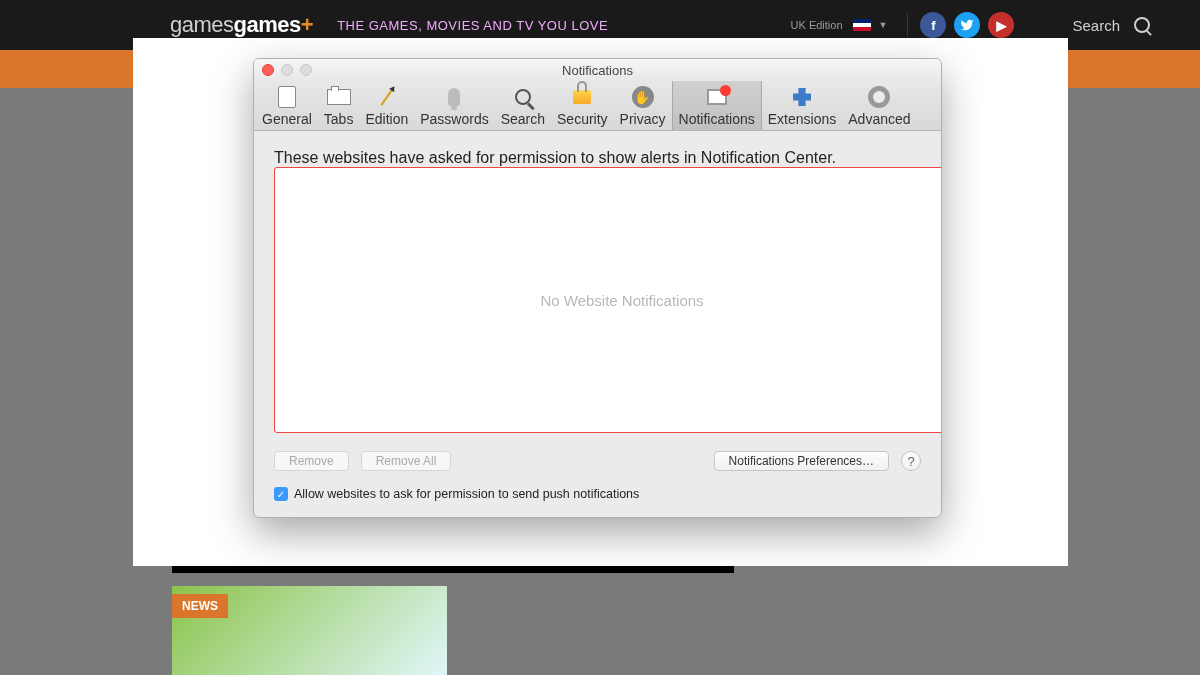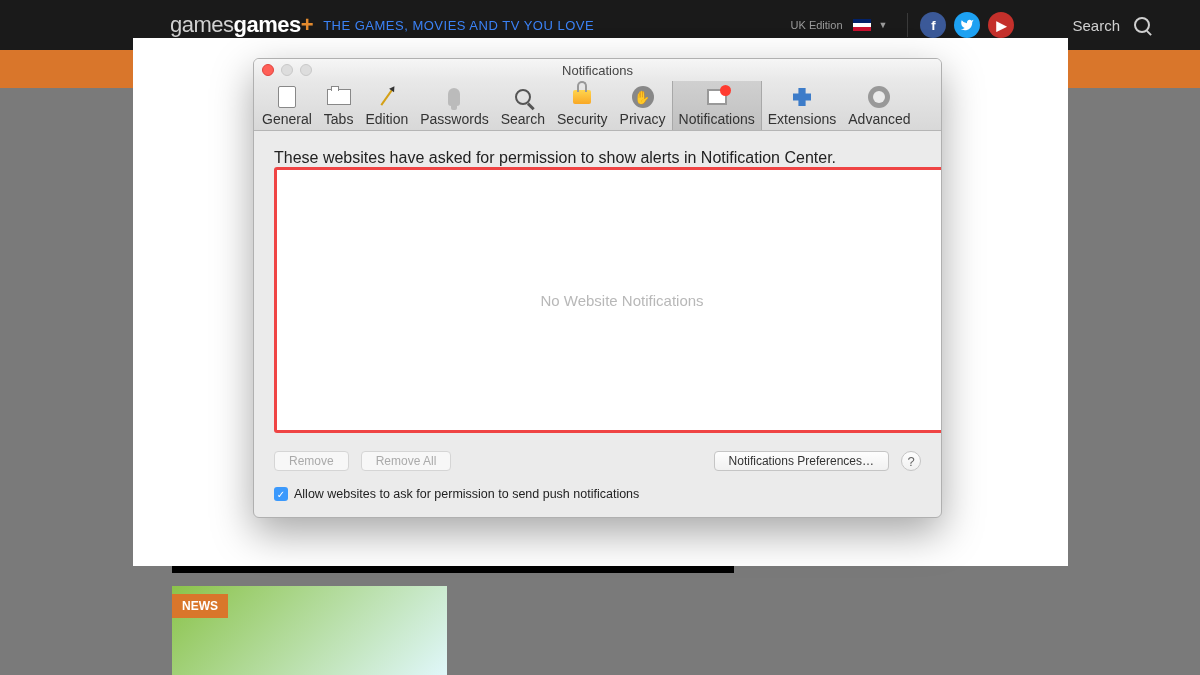--- a/index.html
+++ b/index.html
@@ -3,21 +3,21 @@
 <meta charset="utf-8">
 <style>
 * { margin: 0; padding: 0; box-sizing: border-box; font-family: -apple-system, BlinkMacSystemFont, "Helvetica Neue", Arial, sans-serif; }
 body { width: 1200px; height: 675px; background: #7a7a7a; overflow: hidden; position: relative; }
 
 
 .topbar { height: 50px; background: #1a1a1a; display: flex; align-items: center; padding: 0 50px 0 170px; }
 .logo { font-size: 22px; font-weight: 300; color: #d0d0d0; letter-spacing: -0.5px; }
 .logo b { font-weight: 600; color: #fff; }
 .plus { color: #e38a2e; font-weight: 700; font-size: 22px; }
-.tagline { color: #3b82f6; font-size: 13px; letter-spacing: 0.5px; margin-left: 10px; font-weight: 400; }
+.tagline { color: #f0abfc; font-size: 13px; letter-spacing: 0.5px; margin-left: 24px; font-weight: 400; }
 .top-right { margin-left: auto; display: flex; align-items: center; gap: 8px; }
 .edition { color: #9a9a9a; font-size: 11px; margin-right: 2px; }
 .flag { width: 18px; height: 12px; background: linear-gradient(#012169 33%, #fff 33% 66%, #c8102e 66%); display: inline-block; }
 .caret { color: #9a9a9a; font-size: 9px; margin-right: 8px; }
 .divider { width: 1px; height: 24px; background: #3a3a3a; margin: 0 4px; }
 .social { width: 26px; height: 26px; border-radius: 50%; display: flex; align-items: center; justify-content: center; color: #fff; font-size: 13px; font-weight: bold; }
 .fb { background: #3b5998; } .tw { background: #1da1f2; } .yt { background: #c4302b; }
 .search-lbl { color: #d0d0d0; font-size: 15px; margin-left: 50px; }
 .search-icn { width: 16px; height: 16px; border: 2px solid #d0d0d0; border-radius: 50%; position: relative; margin-left: 6px; }
 .search-icn::after { content: ''; position: absolute; width: 6px; height: 2px; background: #d0d0d0; bottom: -3px; right: -4px; transform: rotate(45deg); }
@@ -38,21 +38,21 @@
 .wintitle { position: absolute; left: 0; right: 0; text-align: center; font-size: 13px; color: #444; pointer-events: none; }
 
 .toolbar { height: 50px; background: linear-gradient(#e8e8e8, #d8d8d8); border-bottom: 1px solid #b5b5b5; display: flex; align-items: stretch; padding: 0 2px; }
 .tb-item { display: flex; flex-direction: column; align-items: center; justify-content: center; padding: 2px 6px; cursor: default; min-width: 40px; }
 .tb-item.active { background: linear-gradient(#d0d0d0, #c0c0c0); border-left: 1px solid #a8a8a8; border-right: 1px solid #a8a8a8; }
 .tb-icon { width: 28px; height: 26px; display: flex; align-items: center; justify-content: center; position: relative; }
 .tb-label { font-size: 14px; color: #333; margin-top: 1px; }
 
 .content { padding: 18px 20px 16px; }
 .desc { font-size: 16px; color: #222; }
-.listbox { width: 696px; height: 266px; background: #fff; border: 3px solid #ef4444; border-radius: 3px; display: flex; align-items: center; justify-content: center; }
+.listbox { width: 696px; height: 266px; background: #fff; border: 1px solid #ef4444; border-radius: 3px; display: flex; align-items: center; justify-content: center; }
 .placeholder { color: #b8b8b8; font-size: 15px; }
 .btnrow { display: flex; align-items: center; margin-top: 18px; gap: 12px; }
 .macbtn { height: 20px; padding: 0 14px; background: linear-gradient(#fdfdfd, #f1f1f1); border: 1px solid #c5c5c5; border-radius: 4px; font-size: 12px; color: #333; display: flex; align-items: center; }
 .macbtn.disabled { color: #aaa; border-color: #d5d5d5; background: #f7f7f7; }
 .spacer { flex: 1; }
 .help { width: 20px; height: 20px; border: 1px solid #c5c5c5; border-radius: 50%; display: flex; align-items: center; justify-content: center; font-size: 13px; color: #666; background: linear-gradient(#fdfdfd,#f1f1f1); }
 .checkrow { display: flex; align-items: center; margin-top: 16px; gap: 6px; font-size: 12.5px; color: #222; }
 .chk { width: 14px; height: 14px; background: #3b99fc; border-radius: 3px; display: flex; align-items: center; justify-content: center; color: #fff; font-size: 10px; }
 
 

